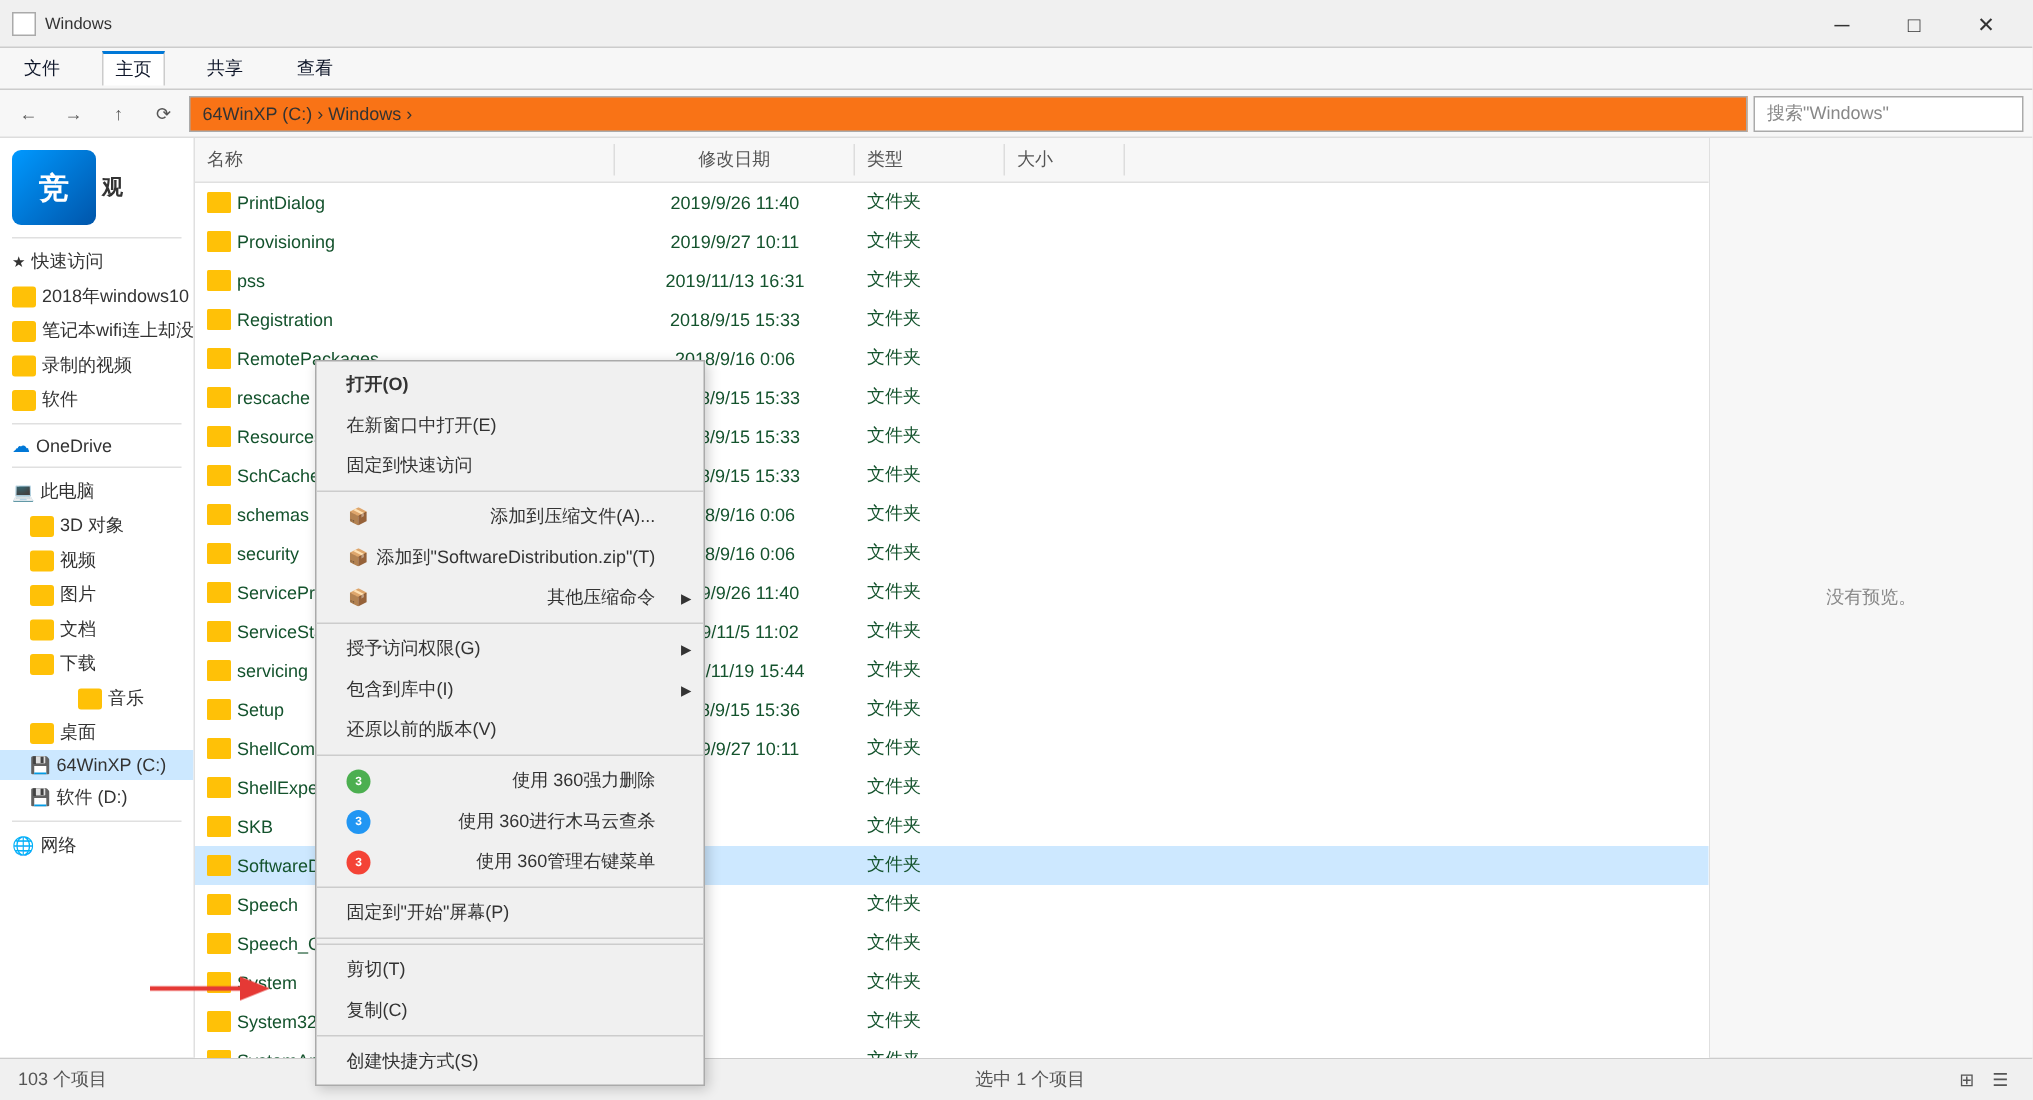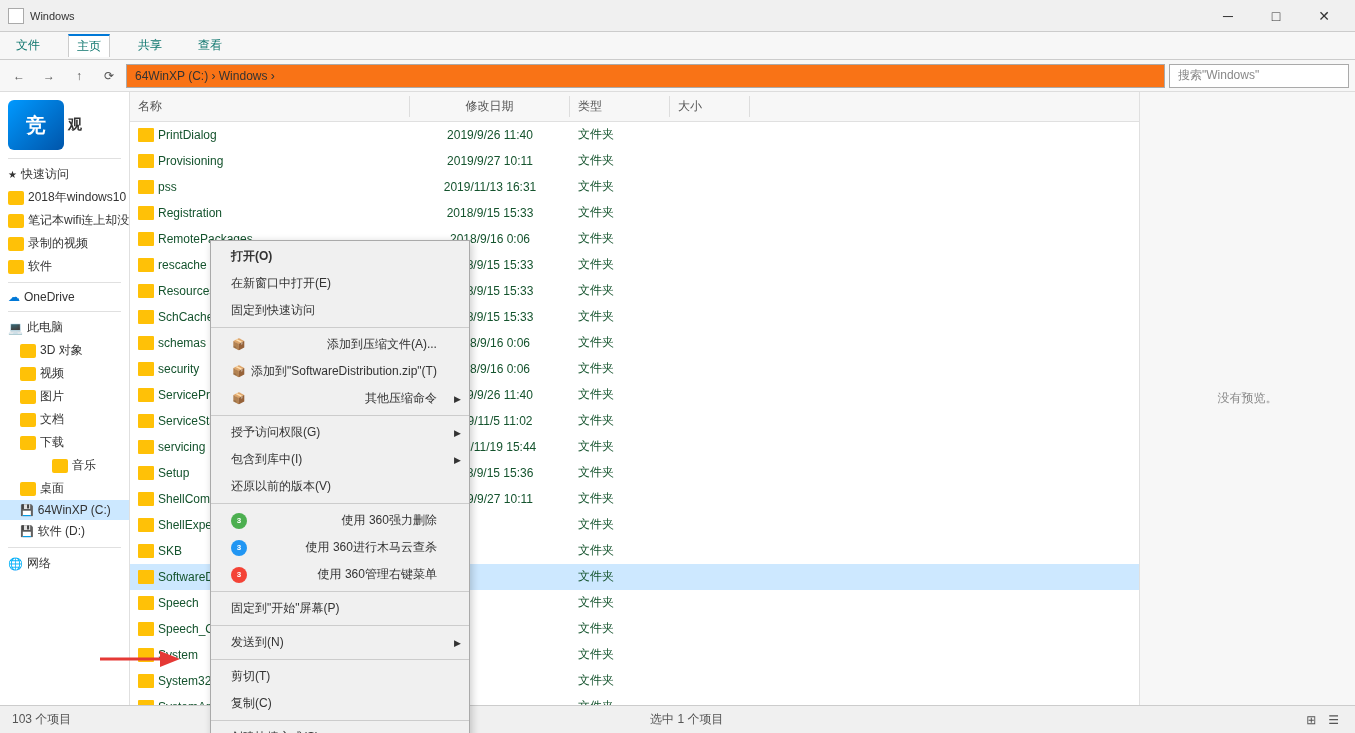--- a/index.html
+++ b/index.html
@@ -56,21 +56,21 @@
       height: 28px;
       background: #f7f7f7;
       border-bottom: 1px solid #ccc;
       display: flex;
       align-items: center;
       padding: 0 8px;
       gap: 20px;
     }
     .ribbon-tab {
       font-size: 12px;
-      color: #0f766e;
+      color: #0f172a;
       padding: 2px 8px;
       cursor: pointer;
     }
     .ribbon-tab.active {
       background: #fff;
       border-top: 2px solid #0078d7;
       border-left: 1px solid #ccc;
       border-right: 1px solid #ccc;
     }
 
@@ -714,23 +714,20 @@
     </div>
     <div class="ctx-item">
       <span class="icon-360 icon-360-red">3</span>
       <span>使用 360管理右键菜单</span>
     </div>
     <div class="ctx-separator"></div>
     <div class="ctx-item">
       <span>固定到"开始"屏幕(P)</span>
     </div>
     <div class="ctx-separator"></div>
-    <div class="ctx-item has-sub">
-      <span>发送到(N)</span>
-    </div>
     <div class="ctx-separator"></div>
     <div class="ctx-item">
       <span>剪切(T)</span>
     </div>
     <div class="ctx-item">
       <span>复制(C)</span>
     </div>
     <div class="ctx-separator"></div>
     <div class="ctx-item">
       <span>创建快捷方式(S)</span>

